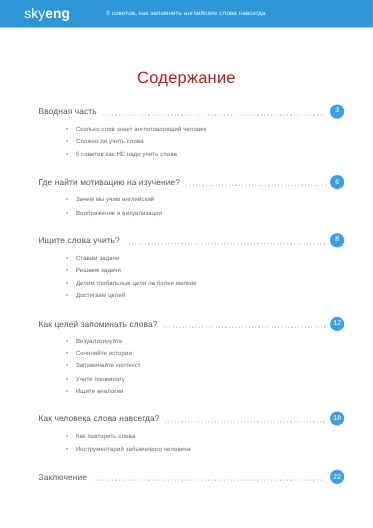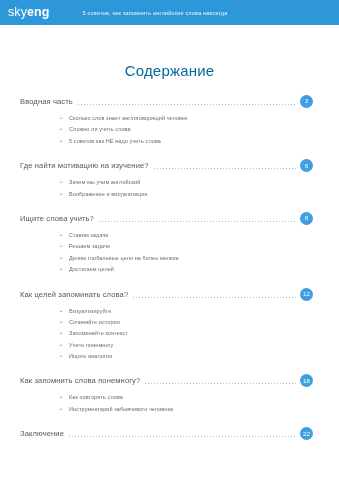--- a/index.html
+++ b/index.html
@@ -24,21 +24,21 @@
   .header {
     position: absolute;
     top: 0; left: 0;
     width: 339px;
     height: 25px;
     background: #2e97d9;
     display: flex;
     align-items: center;
   }
   .logo {
-    margin-left: 8px;
+    margin-left: 22px;
     font-size: 12.5px;
     letter-spacing: 0.1px;
     color: #ffffff;
     white-space: nowrap;
     line-height: 1;
   }
   .logo .sky {
     font-weight: 400;
   }
   .logo .eng {
@@ -53,38 +53,38 @@
   }
 
   
   .doc-title {
     position: absolute;
     top: 62px;
     left: 0;
     width: 339px;
     text-align: center;
     font-size: 15px;
-    color: #0369a1;
+    color: #b91c1c;
     letter-spacing: 0.2px;
   }
 
   
   .toc {
     position: absolute;
     top: 93px;
     left: 0;
     width: 339px;
   }
   .toc-section {
     margin-bottom: 0;
   }
   .toc-entry {
     display: flex;
     align-items: center;
-    padding: 0 26px 0 20px;
+    padding: 0 26px 0 35px;
     height: 17px;
   }
   .toc-entry-label {
     font-size: 7.6px;
     color: #58595b;
     white-space: nowrap;
     letter-spacing: 0.1px;
   }
   .toc-leader {
     flex: 1 1 auto;
@@ -247,21 +247,21 @@
           </li>
           <li class="toc-subitem">
             <span class="bullet">•</span>
             <span class="toc-subitem-label">Ищите аналогии</span>
           </li>
         </ul>
         <div class="gap-after-sublist"></div>
       </div>
       <div class="toc-section">
         <div class="toc-entry">
-          <span class="toc-entry-label">Как запомнить слова понемногу?</span>
+          <span class="toc-entry-label">Как человека слова навсегда?</span>
           <span class="toc-leader"></span>
           <span class="page-badge">18</span>
         </div>
         <ul class="toc-sublist">
           <li class="toc-subitem">
             <span class="bullet">•</span>
             <span class="toc-subitem-label">Как повторять слова</span>
           </li>
           <li class="toc-subitem">
             <span class="bullet">•</span>

